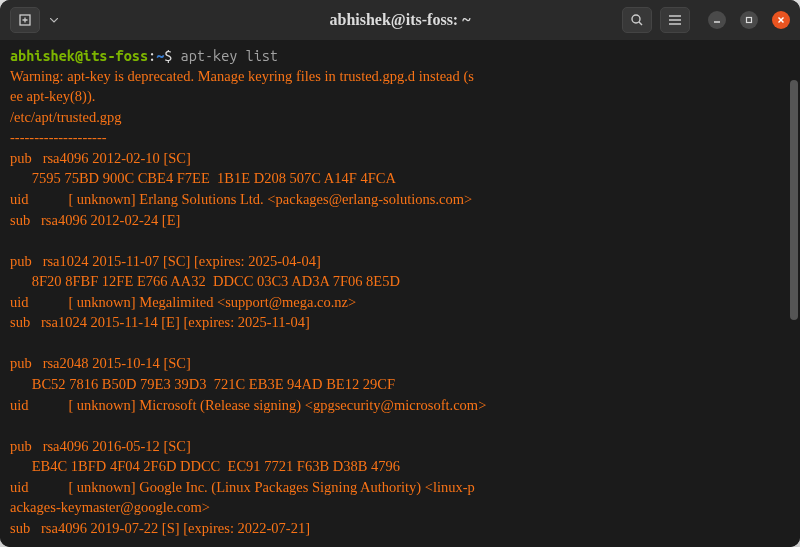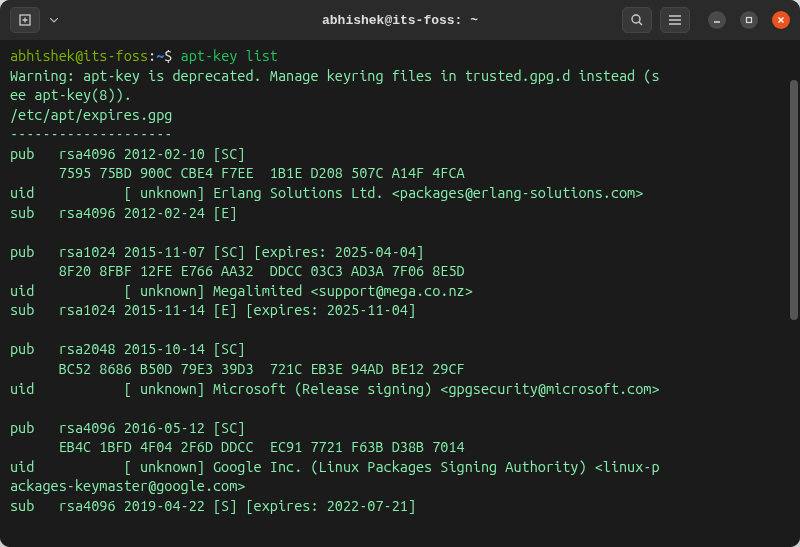--- a/index.html
+++ b/index.html
@@ -57,22 +57,22 @@
       align-items: center;
       justify-content: center;
       color: #bbb;
       font-size: 10px;
     }
     .title {
       position: absolute;
       left: 50%;
       transform: translateX(-50%);
       color: #ddd;
-      font-size: 13px;
-      font-family: Liberation Mono, monospace;
+      font-size: 16px;
+      font-family: Liberation Serif, serif;
       font-weight: 600;
     }
     .titlebar-right {
       margin-left: auto;
       display: flex;
       align-items: center;
       gap: 8px;
     }
     .search-btn, .menu-btn {
       width: 30px;
@@ -119,26 +119,26 @@
       flex: 1;
       background: #1b1b1b;
       padding: 6px 10px;
       color: #e0e0e0;
       font-size: 14.5px;
       line-height: 1.35;
       overflow: hidden;
       white-space: pre;
       position: relative;
     }
-    .prompt-user { color: #7db500; font-weight: normal; }
+    .prompt-user { color: #7db500; font-weight: bold; }
     .prompt-colon { color: #e0e0e0; }
     .prompt-path { color: #3a7dcf; font-weight: bold; }
     .prompt-dollar { color: #e0e0e0; }
-    .cmd { color: #22c55e; margin-top: 40px; }
-    .output { color: #86efac; }
+    .cmd { color: #a3a3a3; margin-top: 40px; }
+    .output { color: #f97316; font-family: Liberation Serif, serif; }
     .scrollbar {
       position: absolute;
       right: 2px;
       top: 40px;
       width: 8px;
       height: 240px;
       background: #555;
       border-radius: 4px;
     }
   </style>
@@ -193,36 +193,36 @@
               <line x1="7.5" y1="2.5" x2="2.5" y2="7.5" stroke="#fff" stroke-width="1.5"></line>
             </svg>
         </div>
       </div>
     </div>
   </div>
 
   <div class="terminal"><span class="prompt-user">abhishek@its-foss</span><span class="prompt-colon">:</span><span class="prompt-path">~</span><span class="prompt-dollar">$</span> <span class="cmd">apt-key list</span>
 <span class="output">Warning: apt-key is deprecated. Manage keyring files in trusted.gpg.d instead (s</span>
 <span class="output">ee apt-key(8)).</span>
-<span class="output">/etc/apt/expires.gpg</span>
+<span class="output">/etc/apt/trusted.gpg</span>
 <span class="output">--------------------</span>
 <span class="output">pub   rsa4096 2012-02-10 [SC]</span>
 <span class="output">      7595 75BD 900C CBE4 F7EE  1B1E D208 507C A14F 4FCA</span>
 <span class="output">uid           [ unknown] Erlang Solutions Ltd. &lt;packages@erlang-solutions.com&gt;</span>
 <span class="output">sub   rsa4096 2012-02-24 [E]</span>
 <span class="output"></span>
 <span class="output">pub   rsa1024 2015-11-07 [SC] [expires: 2025-04-04]</span>
 <span class="output">      8F20 8FBF 12FE E766 AA32  DDCC 03C3 AD3A 7F06 8E5D</span>
 <span class="output">uid           [ unknown] Megalimited &lt;support@mega.co.nz&gt;</span>
 <span class="output">sub   rsa1024 2015-11-14 [E] [expires: 2025-11-04]</span>
 <span class="output"></span>
 <span class="output">pub   rsa2048 2015-10-14 [SC]</span>
-<span class="output">      BC52 8686 B50D 79E3 39D3  721C EB3E 94AD BE12 29CF</span>
+<span class="output">      BC52 7816 B50D 79E3 39D3  721C EB3E 94AD BE12 29CF</span>
 <span class="output">uid           [ unknown] Microsoft (Release signing) &lt;gpgsecurity@microsoft.com&gt;</span>
 <span class="output"></span>
 <span class="output">pub   rsa4096 2016-05-12 [SC]</span>
-<span class="output">      EB4C 1BFD 4F04 2F6D DDCC  EC91 7721 F63B D38B 7014</span>
+<span class="output">      EB4C 1BFD 4F04 2F6D DDCC  EC91 7721 F63B D38B 4796</span>
 <span class="output">uid           [ unknown] Google Inc. (Linux Packages Signing Authority) &lt;linux-p</span>
 <span class="output">ackages-keymaster@google.com&gt;</span>
-<span class="output">sub   rsa4096 2019-04-22 [S] [expires: 2022-07-21]</span>
+<span class="output">sub   rsa4096 2019-07-22 [S] [expires: 2022-07-21]</span>
     <div class="scrollbar"></div>
   </div>
 </div>
 
 </body></html>

